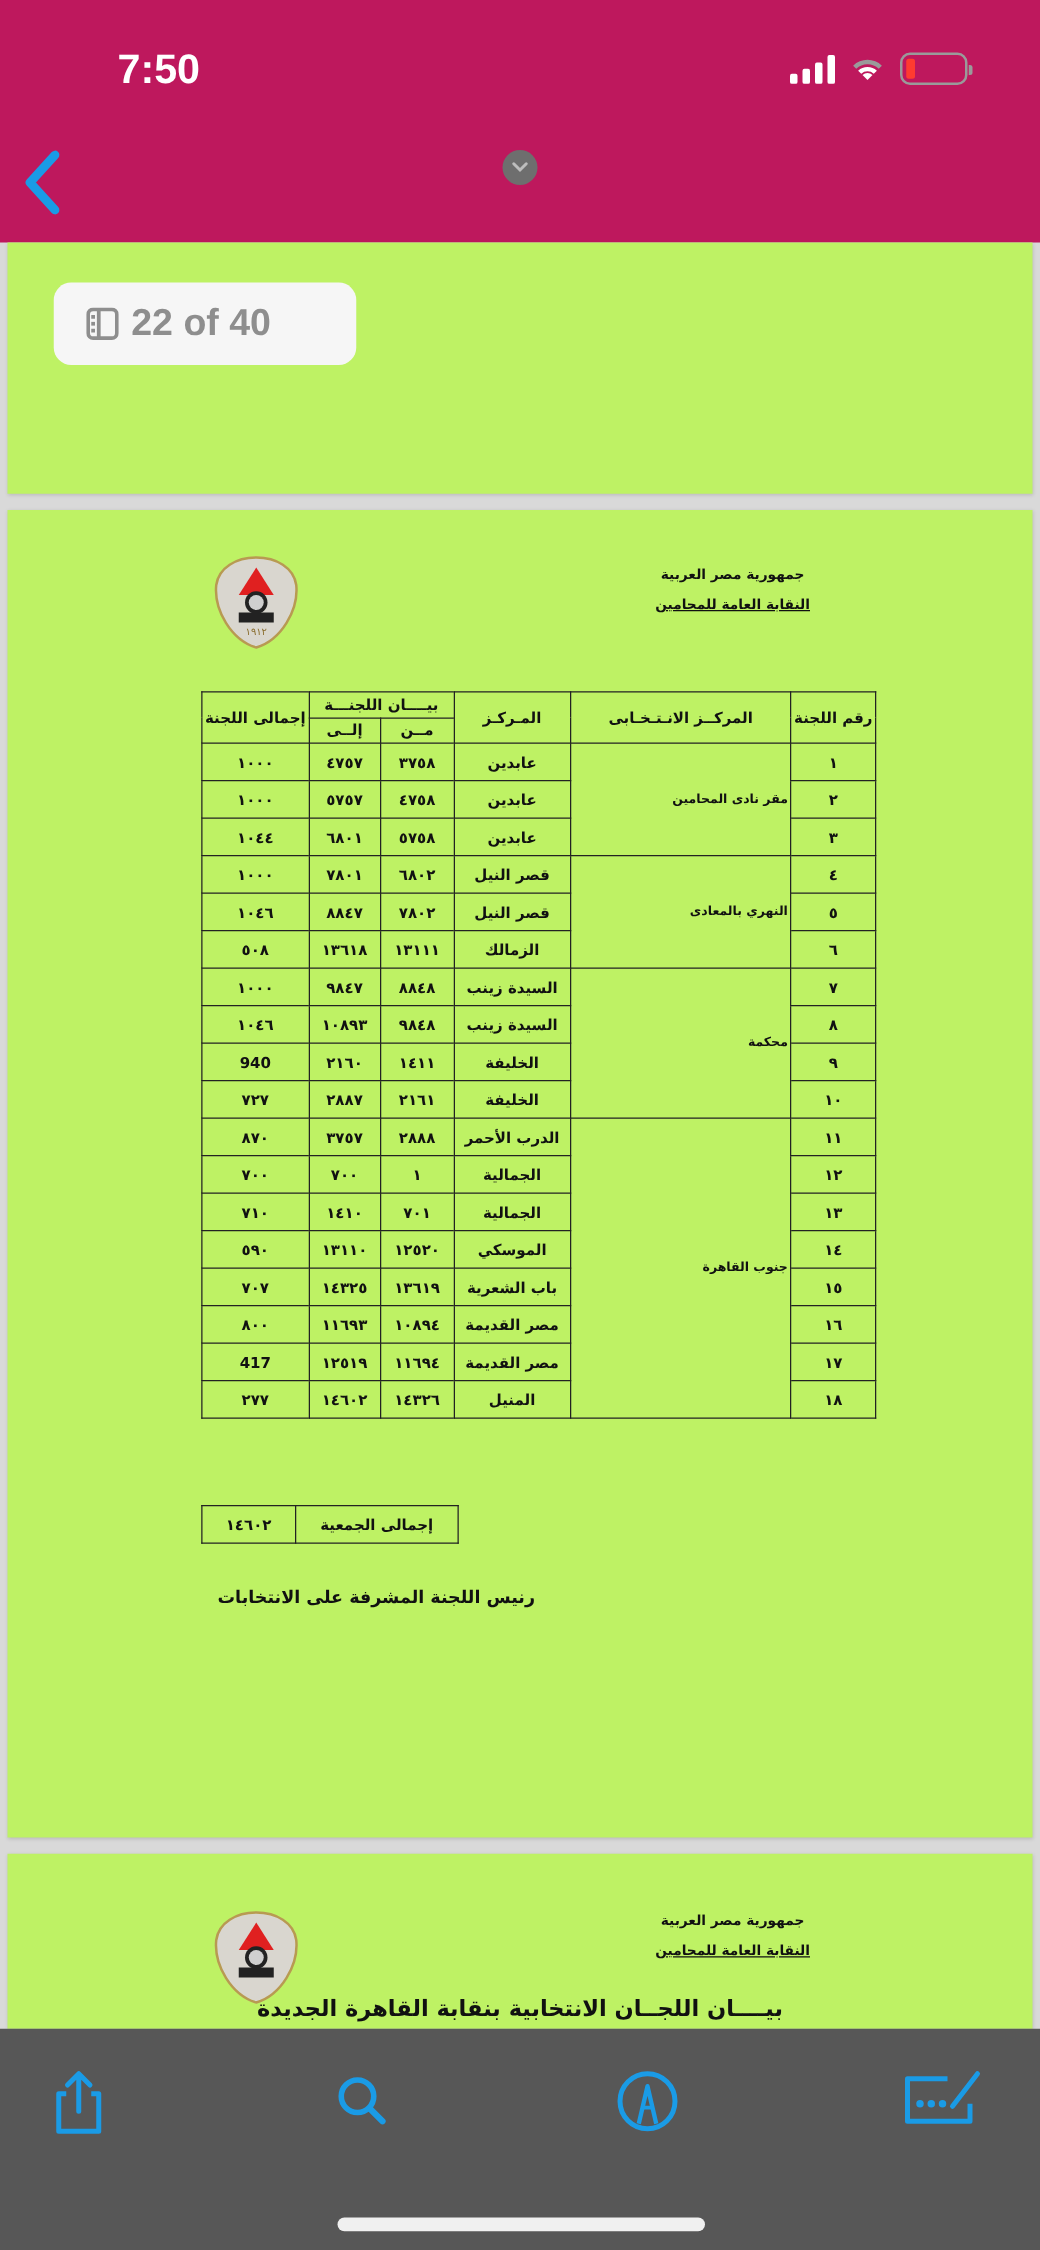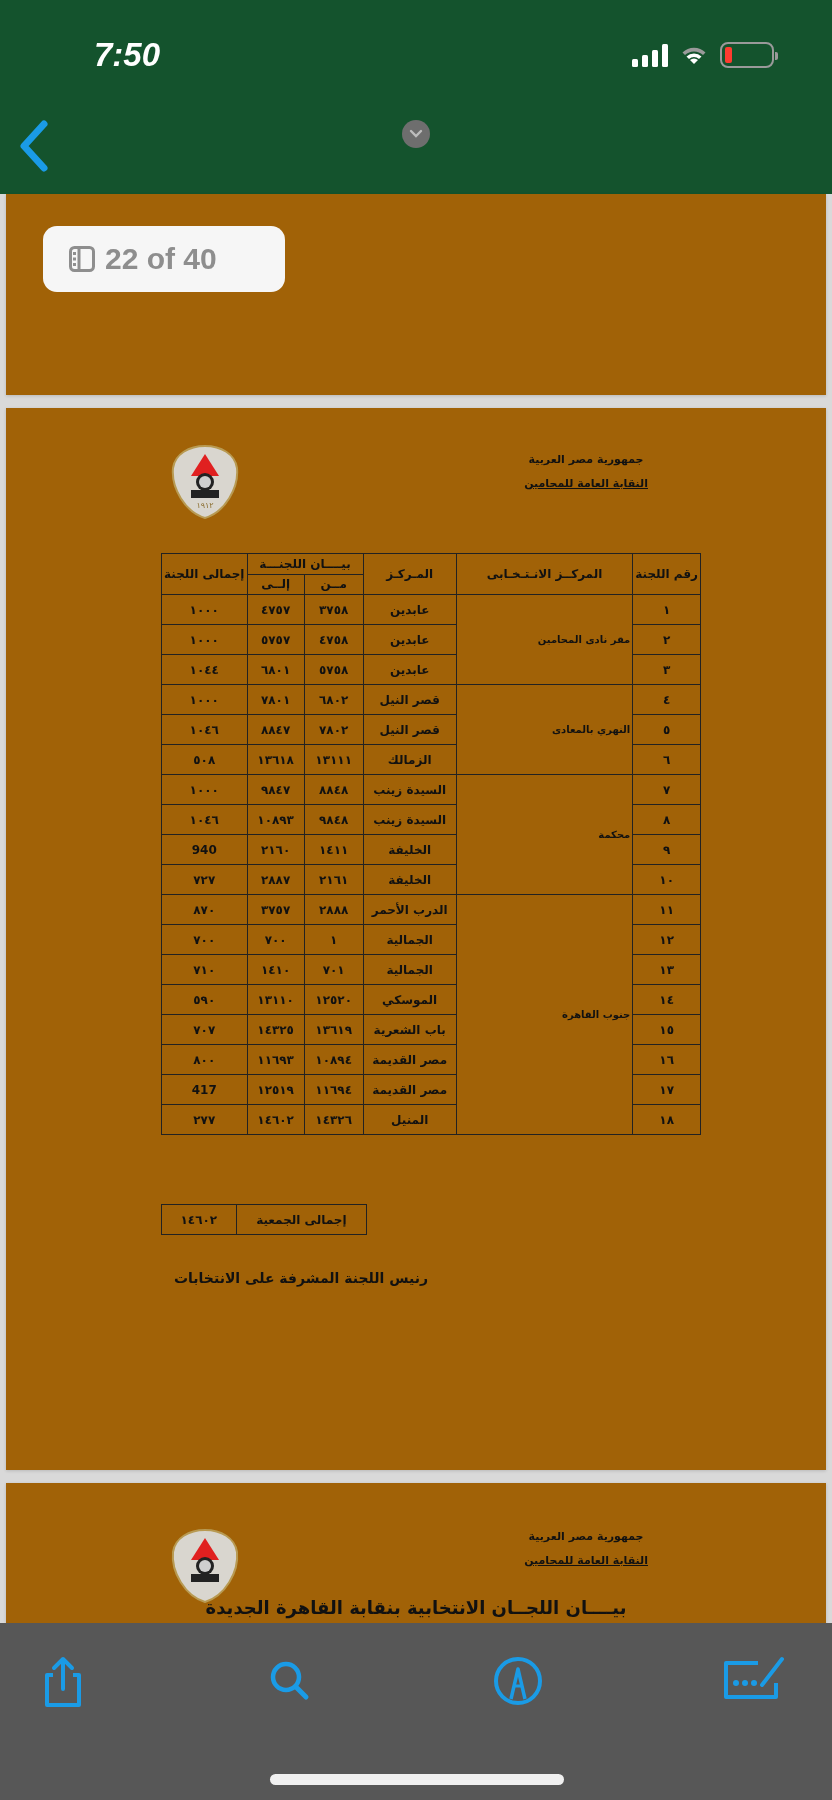--- a/index.html
+++ b/index.html
@@ -1,35 +1,35 @@
 <!DOCTYPE html>
 <html><head>
 <meta charset="utf-8">
 <style>
   * { box-sizing: border-box; margin: 0; padding: 0; }
   html, body { width: 832px; height: 1800px; overflow: hidden; background: #d9d9d9; }
   body { position: relative; font-family: "DejaVu Sans", sans-serif; }
 
   
-  .topbar { position: absolute; left: 0; top: 0; width: 832px; height: 194px; background: #14532d; font-style: italic; }
+  .topbar { position: absolute; left: 0; top: 0; width: 832px; height: 194px; background: #be185d; }
   .status-time { position: absolute; left: 94px; top: 36px; font-family: "Liberation Sans", sans-serif; font-weight: bold; font-size: 33px; color: #fff; }
   .status-icons { position: absolute; right: 58px; top: 40px; height: 30px; display: flex; align-items: center; gap: 12px; }
   .signal { display: flex; align-items: flex-end; gap: 4px; height: 24px; }
   .signal span { width: 6px; background: #fff; border-radius: 1.5px; display: block; }
   .battery { width: 54px; height: 26px; border: 2px solid #9a9a9a; border-radius: 8px; position: relative; }
   .battery::after { content: ""; position: absolute; right: -6px; top: 8px; width: 3px; height: 8px; background: #9a9a9a; border-radius: 0 2px 2px 0; }
   .battery .level { position: absolute; left: 3px; top: 3px; width: 7px; height: 16px; background: #ff3b30; border-radius: 2px; }
 
   .nav-back { position: absolute; left: 14px; top: 118px; width: 40px; height: 56px; cursor: pointer; }
   .nav-title { position: absolute; left: 0; right: 0; top: 120px; text-align: center; display: flex; justify-content: center; align-items: center; gap: 12px; }
   .nav-title-text { font-family: "DejaVu Sans", sans-serif; font-weight: bold; font-size: 34px; color: #fff; direction: rtl; unicode-bidi: plaintext; }
   .nav-chevron { width: 28px; height: 28px; border-radius: 50%; background: #6e6e6e; display: flex; align-items: center; justify-content: center; }
 
   
-  .page { position: absolute; left: 6px; width: 820px; background: #a16207; box-shadow: 0 1px 3px rgba(0,0,0,0.15); }
+  .page { position: absolute; left: 6px; width: 820px; background: #bef264; box-shadow: 0 1px 3px rgba(0,0,0,0.15); }
   .page1 { top: 194px; height: 201px; }
   .page2 { top: 408px; height: 1062px; }
   .page3 { top: 1483px; height: 140px; overflow: hidden; }
 
   .page-indicator { position: absolute; left: 37px; top: 32px; width: 242px; height: 66px; background: #f6f6f6; border-radius: 14px; display: flex; align-items: center; padding-left: 26px; gap: 10px; }
   .page-indicator-text { font-family: "Liberation Sans", sans-serif; font-weight: bold; font-size: 30px; color: #8e8e8e; }
   .org-lines { position: absolute; right: 178px; text-align: center; direction: rtl; font-weight: bold; font-size: 11px; line-height: 24px; color: #111; }
   .org-lines .l2 { text-decoration: underline; }
   .logo { position: absolute; width: 72px; height: 76px; }
   .doc-title { position: absolute; left: 0; right: 0; text-align: center; direction: rtl; font-weight: bold; font-size: 18px; color: #111; }

